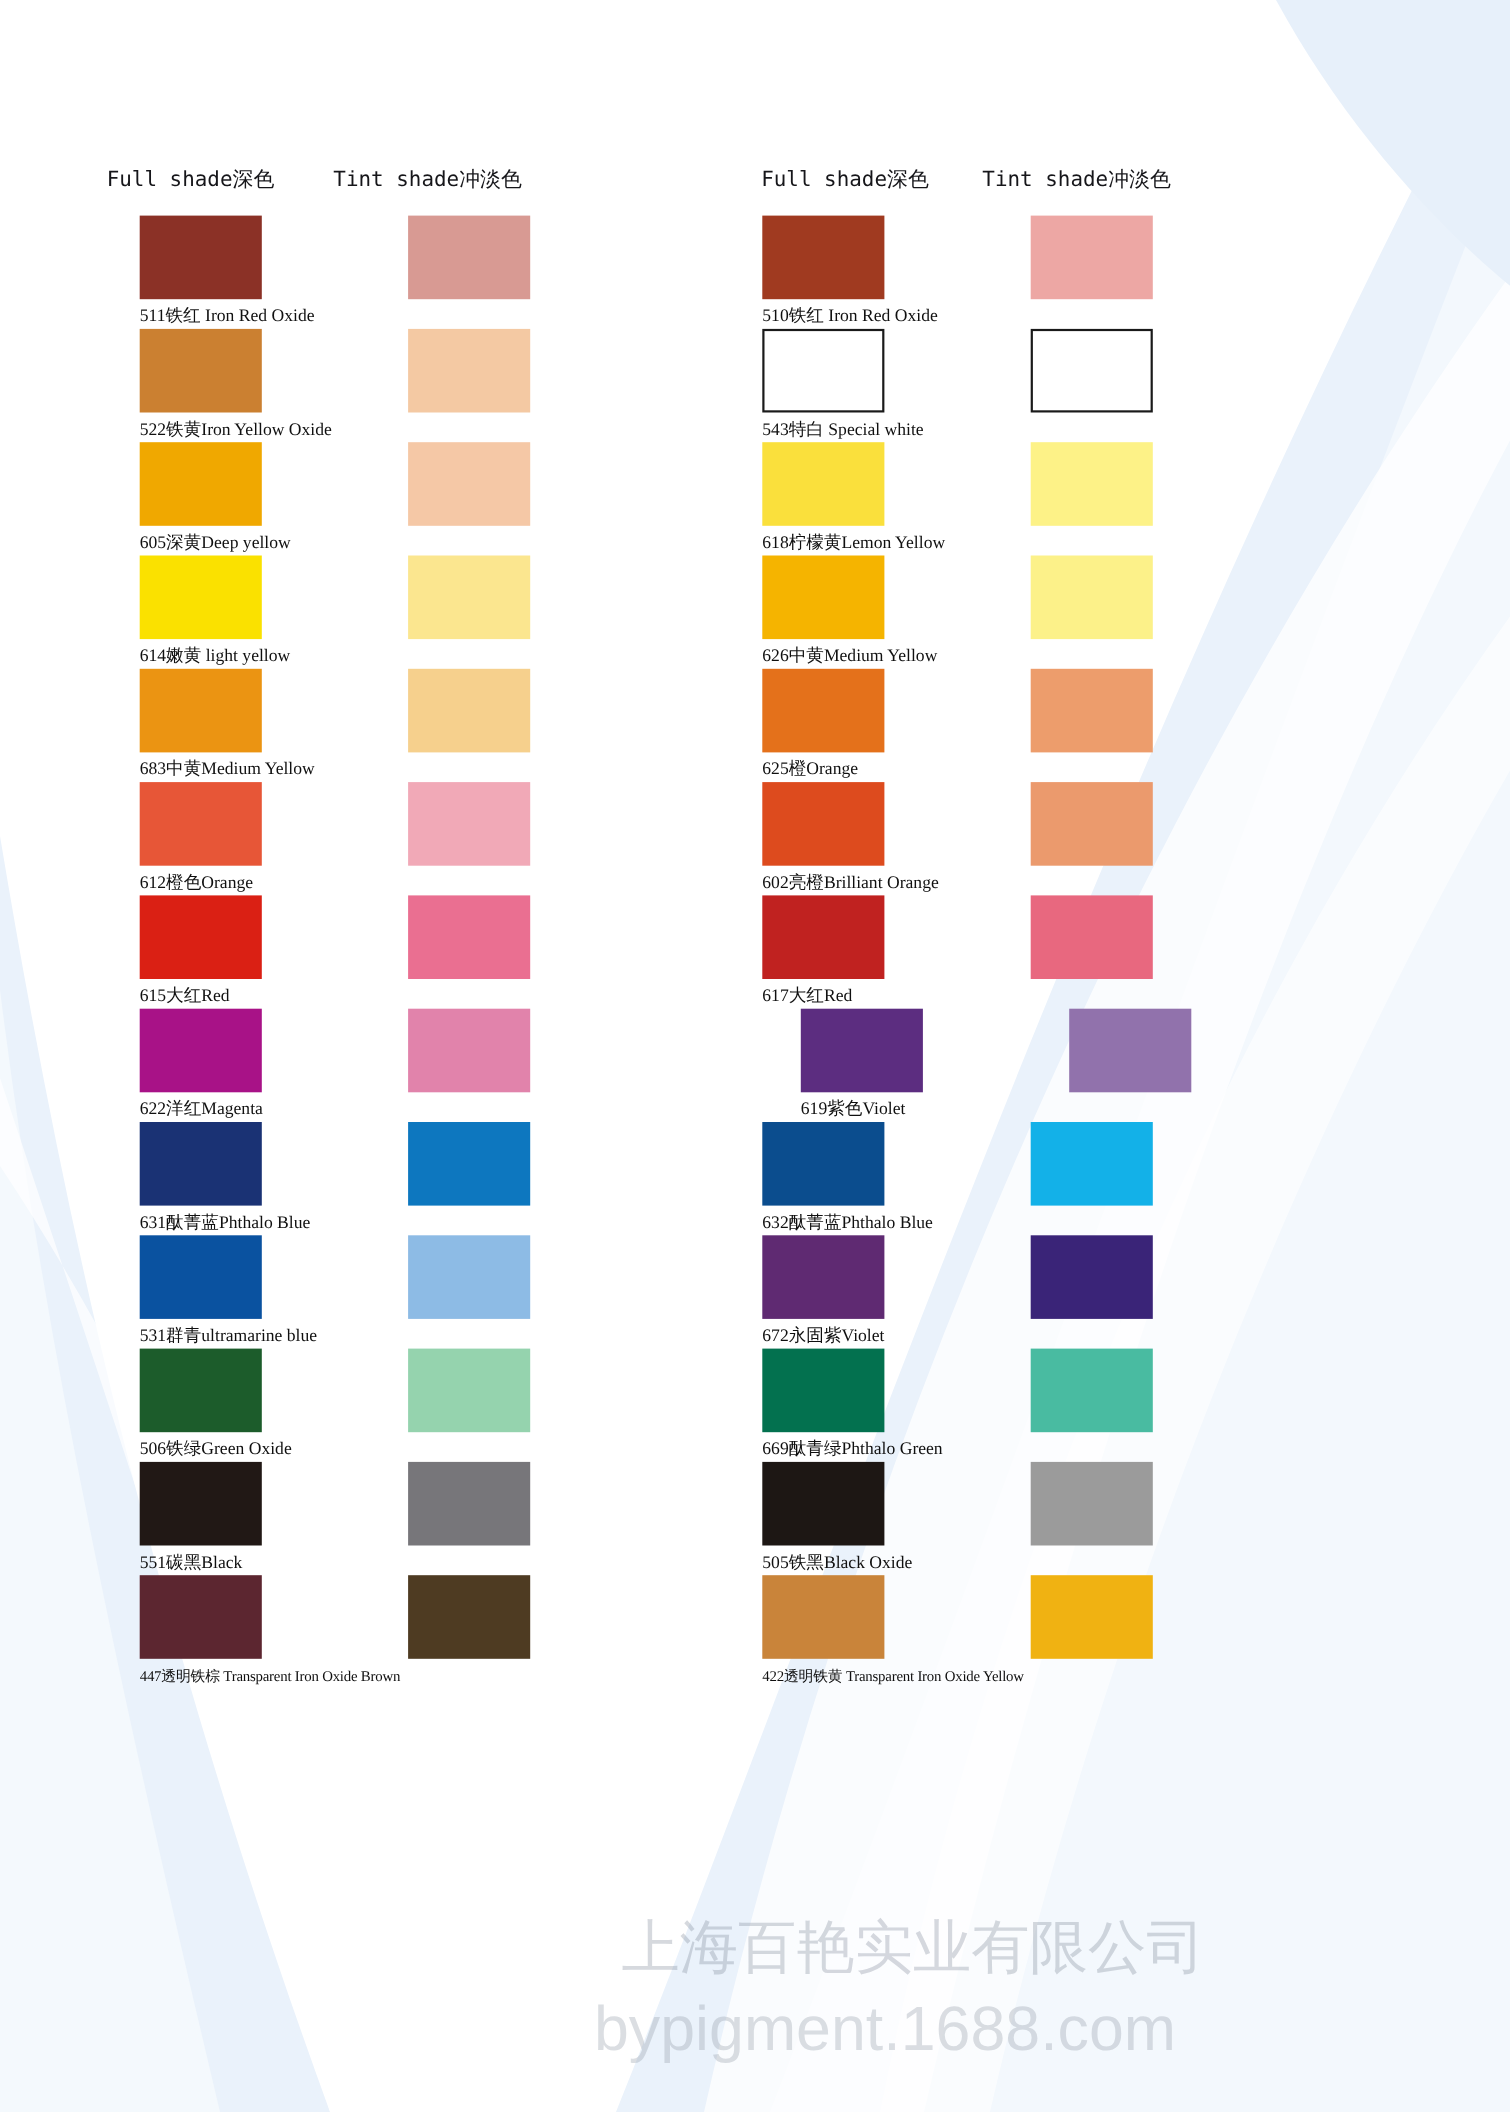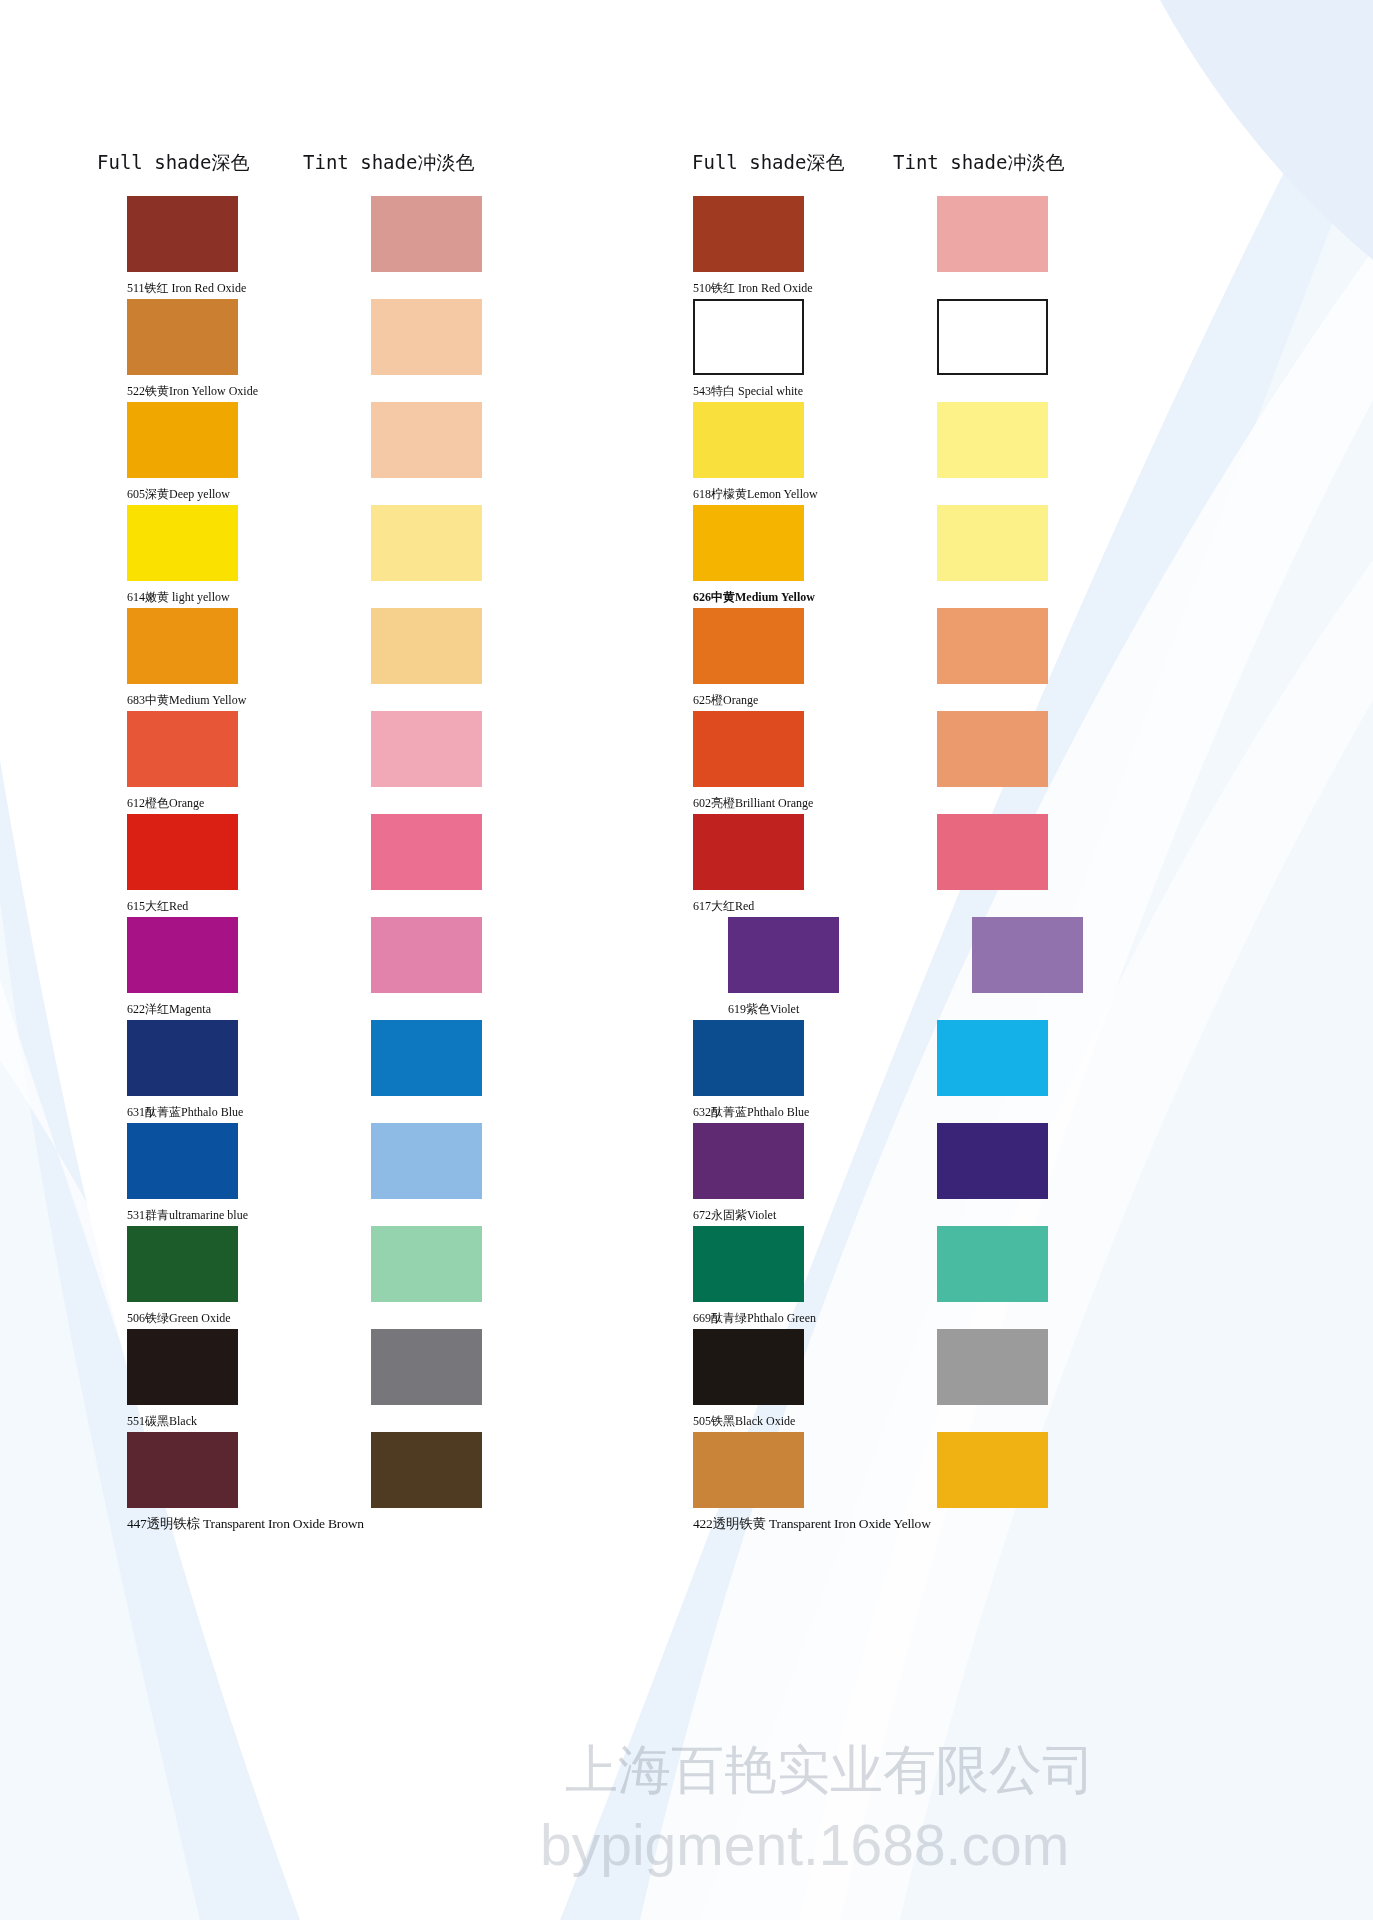--- a/index.html
+++ b/index.html
@@ -95,21 +95,21 @@
       repeating-linear-gradient(1deg,
         rgba(120,70,0,0.18) 0px, rgba(120,70,0,0.18) 2px,
         rgba(255,230,130,0.15) 2px, rgba(255,230,130,0.15) 5px);
   }
 
   .swatch-label {
     position: absolute;
     top: 82px;
     left: 0;
     font-family: "Liberation Serif", serif;
-    font-size: 12px;
+    font-size: 16px;
     color: #101010;
     white-space: nowrap;
     line-height: 20px;
   }
   .swatch-label.tiny { font-size: 13.5px; letter-spacing: -0.2px; }
 
   
   #watermark-cn {
     position: absolute;
     left: 565px;
@@ -232,21 +232,21 @@
       <div class="row" style="left: 693px; top: 299px; width: 400px;">
         <div class="swatch full bordered" style="background: rgb(255, 255, 255);"></div>
         <div class="swatch tint bordered" style="background: rgb(255, 255, 255);"></div>
         <div class="swatch-label">543特白 Special white</div>
       </div>
       <div class="row" style="left: 693px; top: 402px; width: 400px;">
         <div class="swatch full" style="background: rgb(250, 224, 60);"></div>
         <div class="swatch tint" style="background: rgb(253, 242, 135);"></div>
         <div class="swatch-label">618柠檬黄Lemon Yellow</div>
       </div>
-      <div class="row" style="left: 693px; top: 505px; width: 400px; font-weight: bold;">
+      <div class="row" style="left: 693px; top: 505px; width: 400px;">
         <div class="swatch full" style="background: rgb(245, 180, 0);"></div>
         <div class="swatch tint" style="background: rgb(252, 241, 137);"></div>
         <div class="swatch-label">626中黄Medium Yellow</div>
       </div>
       <div class="row" style="left: 693px; top: 608px; width: 400px;">
         <div class="swatch full" style="background: rgb(228, 113, 27);"></div>
         <div class="swatch tint" style="background: rgb(237, 157, 108);"></div>
         <div class="swatch-label">625橙Orange</div>
       </div>
       <div class="row" style="left: 693px; top: 711px; width: 400px;">

